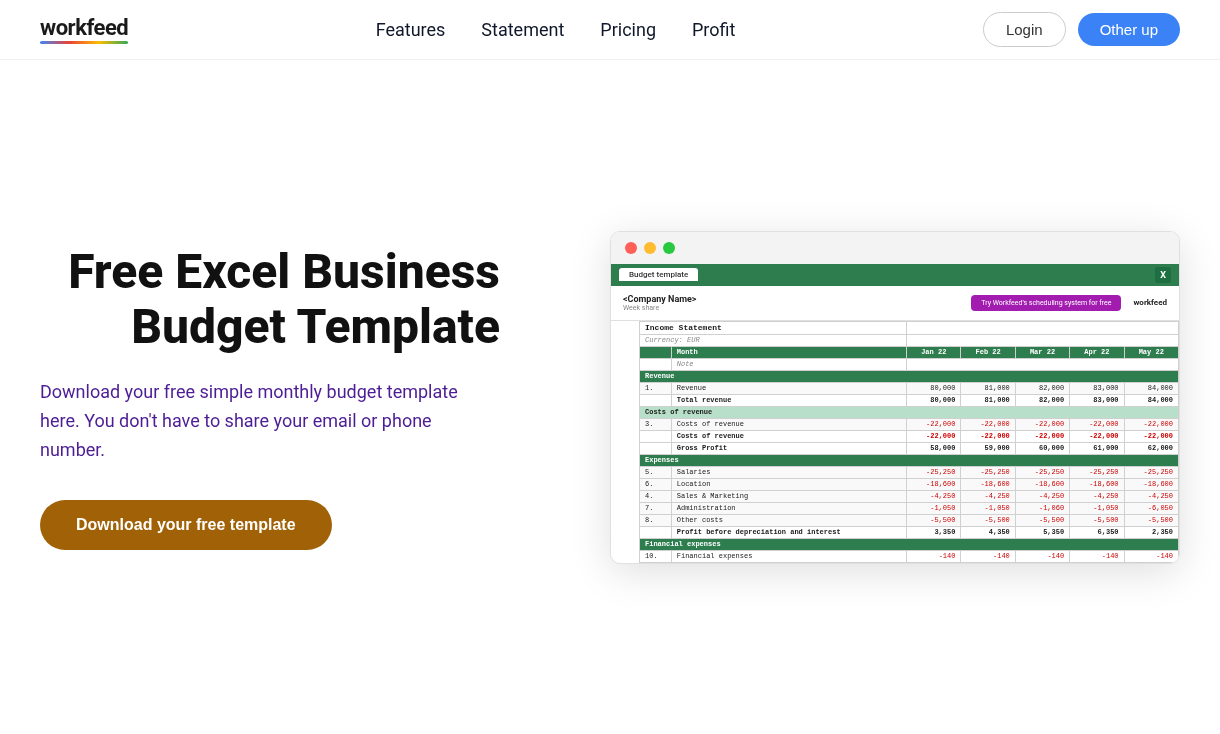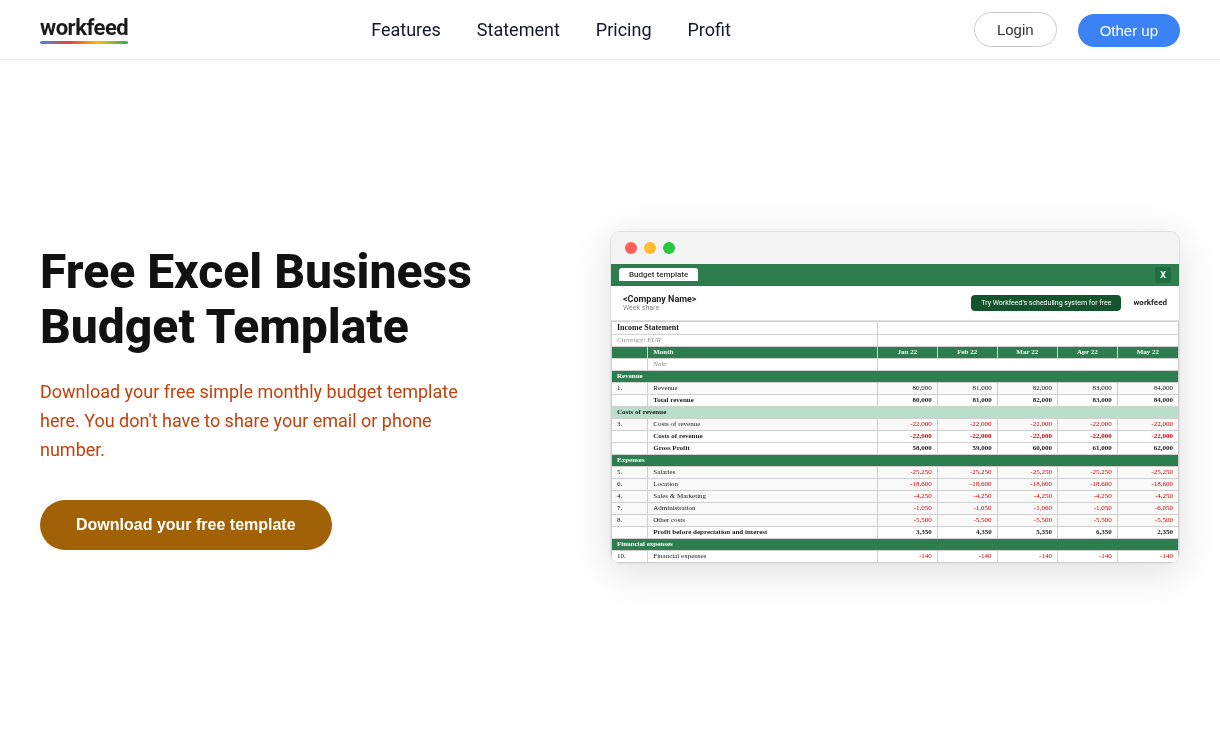--- a/index.html
+++ b/index.html
@@ -21,39 +21,39 @@
       display: block;
       height: 3px;
       background: linear-gradient(90deg, #4285f4, #ea4335, #fbbc04, #34a853);
       border-radius: 2px;
       margin-top: 1px;
     }
     .nav-links { display: flex; align-items: center; gap: 36px; }
     .nav-links a {
       text-decoration: none; color: #0f172a; font-size: 18px; font-weight: 400;
     }
-    .nav-actions { display: flex; align-items: flex-end; gap: 21px; }
+    .nav-actions { display: flex; align-items: center; gap: 12px; }
     .btn-login {
       padding: 8px 22px; border: 1.5px solid #ccc; border-radius: 24px;
       background: #fff; color: #333; font-size: 15px; font-weight: 500; cursor: pointer;
     }
     .btn-signup {
       padding: 8px 22px; border: none; border-radius: 24px;
       background: #3b82f6; color: #fff; font-size: 15px; font-weight: 500; cursor: pointer;
     }
 
     
     .hero {
       display: flex; align-items: center; justify-content: space-between;
       padding: 60px 40px 60px 40px; max-width: 1220px; margin: 0 auto;
       min-height: 674px;
     }
     .hero-text { max-width: 460px; }
-    .hero-title { font-size: 48px; font-weight: 800; line-height: 1.15; color: #111; margin-bottom: 24px; }
-    .hero-subtitle { font-size: 18px; color: #c2410c; line-height: 1.6; margin-bottom: 36px; }
+    .hero-title { font-size: 48px; font-weight: 800; line-height: 1.15; color: #111; margin-bottom: 24px; text-align: right; }
+    .hero-subtitle { font-size: 18px; color: #4c1d95; line-height: 1.6; margin-bottom: 36px; }
     .btn-cta {
       display: inline-block; padding: 16px 36px; border-radius: 50px;
       background: #a16207; color: #fff; font-size: 16px; font-weight: 600;
       cursor: pointer; border: none; text-decoration: none;
     }
 
     
     .hero-image { flex-shrink: 0; width: 570px; }
     .spreadsheet-window {
       border-radius: 10px; overflow: hidden;
@@ -62,21 +62,21 @@
       background: #fff;
     }
     .window-chrome {
       background: #f3f3f3; padding: 10px 14px; display: flex; align-items: center; gap: 7px;
     }
     .dot { width: 12px; height: 12px; border-radius: 50%; }
     .dot-red { background: #ff5f57; }
     .dot-yellow { background: #febc2e; }
     .dot-green { background: #28c840; }
 
-    .sheet-content { padding: 0; font-size: 7.5px; font-family: Liberation Serif, serif; }
+    .sheet-content { padding: 0; font-size: 7.5px; font-family: Liberation Mono, monospace; margin-left: 28px; }
 
     
     .sheet-toolbar {
       background: #2e7d4f; height: 22px; display: flex; align-items: center;
       padding: 0 8px; gap: 8px;
     }
     .sheet-tab {
       background: #fff; border-radius: 3px 3px 0 0; padding: 2px 10px;
       font-size: 8px; color: #333; font-weight: 500;
     }
@@ -89,21 +89,21 @@
 
     
     .sheet-banner {
       background: #fff; display: flex; align-items: center;
       padding: 8px 12px; gap: 12px; border-bottom: 1px solid #e0e0e0;
     }
     .company-info { flex: 1; }
     .company-name { font-size: 9px; font-weight: 700; color: #222; }
     .week-label { font-size: 7px; color: #888; }
     .workfeed-banner-btn {
-      background: #14532d; color: #fff; font-size: 7px; padding: 4px 10px;
+      background: #a21caf; color: #fff; font-size: 7px; padding: 4px 10px;
       border-radius: 4px; white-space: nowrap;
     }
     .workfeed-logo-sm { font-size: 8px; font-weight: 700; color: #222; white-space: nowrap; }
 
     
     .sheet-table { width: 100%; border-collapse: collapse; }
     .sheet-table td, .sheet-table th {
       border: 1px solid #d0d0d0; padding: 1.5px 5px; font-size: 7px;
       white-space: nowrap;
     }

